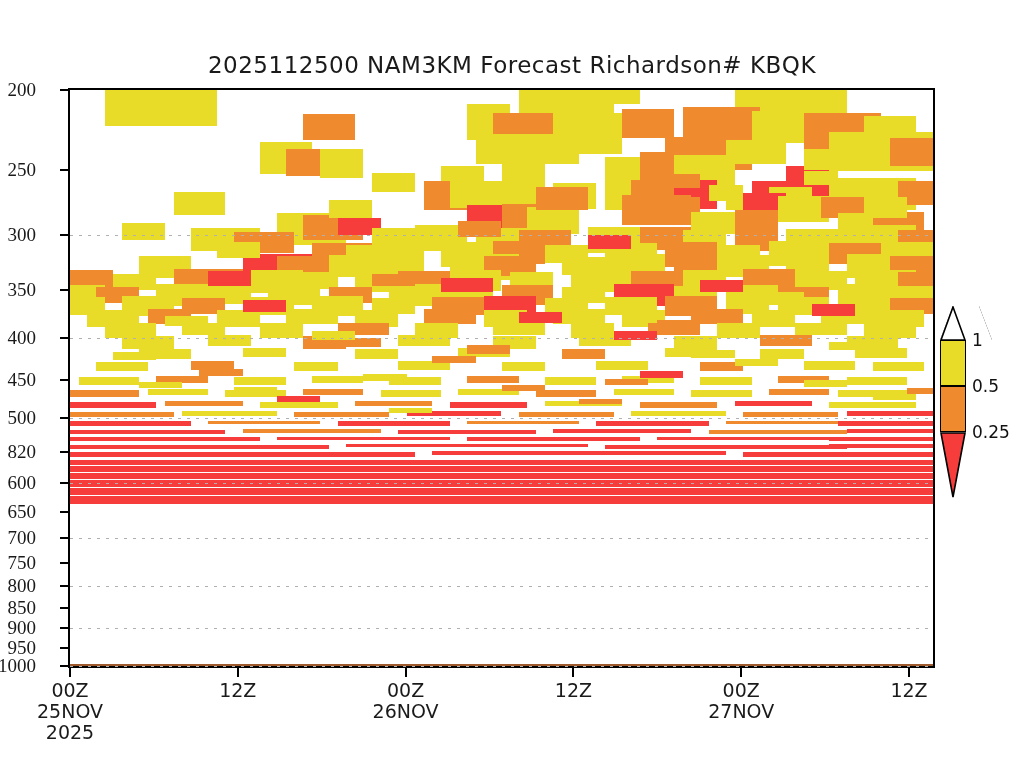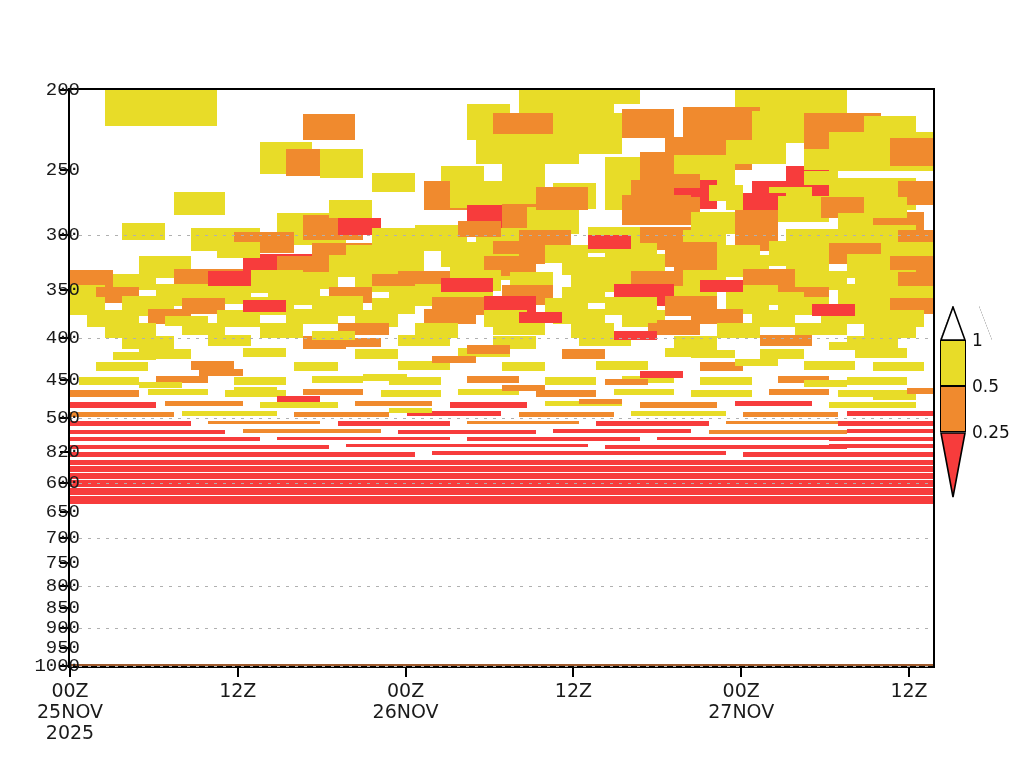--- a/index.html
+++ b/index.html
@@ -28,23 +28,23 @@
   #gridlines{position:absolute;left:0;top:0;width:100%;height:100%;pointer-events:none;}
   .gridline{
     position:absolute;left:0;width:100%;height:1px;
     background-image:linear-gradient(to right,#b0b0b0 0 3px,transparent 3px 9px);
     background-size:9px 1px;
   }
   #terrain{position:absolute;left:0;bottom:0;width:100%;background:#9e5a2d;}
 
   
   .ytick-label{
-    position:absolute;right:944px;text-align:right;font-size:19px;color:#1a1a1a;
+    position:absolute;right:988px;text-align:right;font-size:19px;color:#1a1a1a;
     white-space:nowrap;transform:translateY(-50%);
-    font-family:Liberation Mono, monospace;
+    font-family:Liberation Serif, serif;
   }
   .ytick-mark{position:absolute;left:60px;width:8px;height:2px;background:#000;}
   .xtick-mark{position:absolute;top:668px;width:2px;height:9px;background:#000;}
   .xtick-label{
     position:absolute;top:680px;text-align:center;font-size:19px;color:#1a1a1a;
     white-space:nowrap;transform:translateX(-50%);line-height:21px;
     font-family:"DejaVu Sans","Liberation Sans",sans-serif;
   }
   .xtick-label div{display:block;text-align:center;}
 
@@ -67,20 +67,21 @@
     position:absolute;left:32px;font-size:17px;color:#111;white-space:nowrap;
     transform:translateY(-50%);
     font-family:"DejaVu Sans","Liberation Sans",sans-serif;
   }
 </style>
 </head>
 <body>
 
 <div id="root">
 
+  <div id="chart-title">2025112500 NAM3KM Forecast Richardson# KBQK</div>
 
   <div id="plot-frame">
     <div id="heatmap">
         <div class="cell" style="left: 34.52px; width: 112.19px; top: -10.901px; height: 46.6346px; background: rgb(232, 220, 40);"></div>
         <div class="cell" style="left: 86.3px; width: 60.41px; top: -5.409px; height: 31.2918px; background: rgb(232, 220, 40);"></div>
         <div class="cell" style="left: 448.76px; width: 94.93px; top: -12.7506px; height: 41.9471px; background: rgb(232, 220, 40);"></div>
         <div class="cell" style="left: 517.8px; width: 51.78px; top: -7.23033px; height: 21.267px; background: rgb(232, 220, 40);"></div>
         <div class="cell" style="left: 664.51px; width: 112.19px; top: -14.6097px; height: 53.5675px; background: rgb(232, 220, 40);"></div>
         <div class="cell" style="left: 396.98px; width: 43.15px; top: 14.0367px; height: 35.9826px; background: rgb(232, 220, 40);"></div>
         <div class="cell" style="left: 422.87px; width: 77.67px; top: 22.538px; height: 41.2186px; background: rgb(240, 138, 46);"></div>

